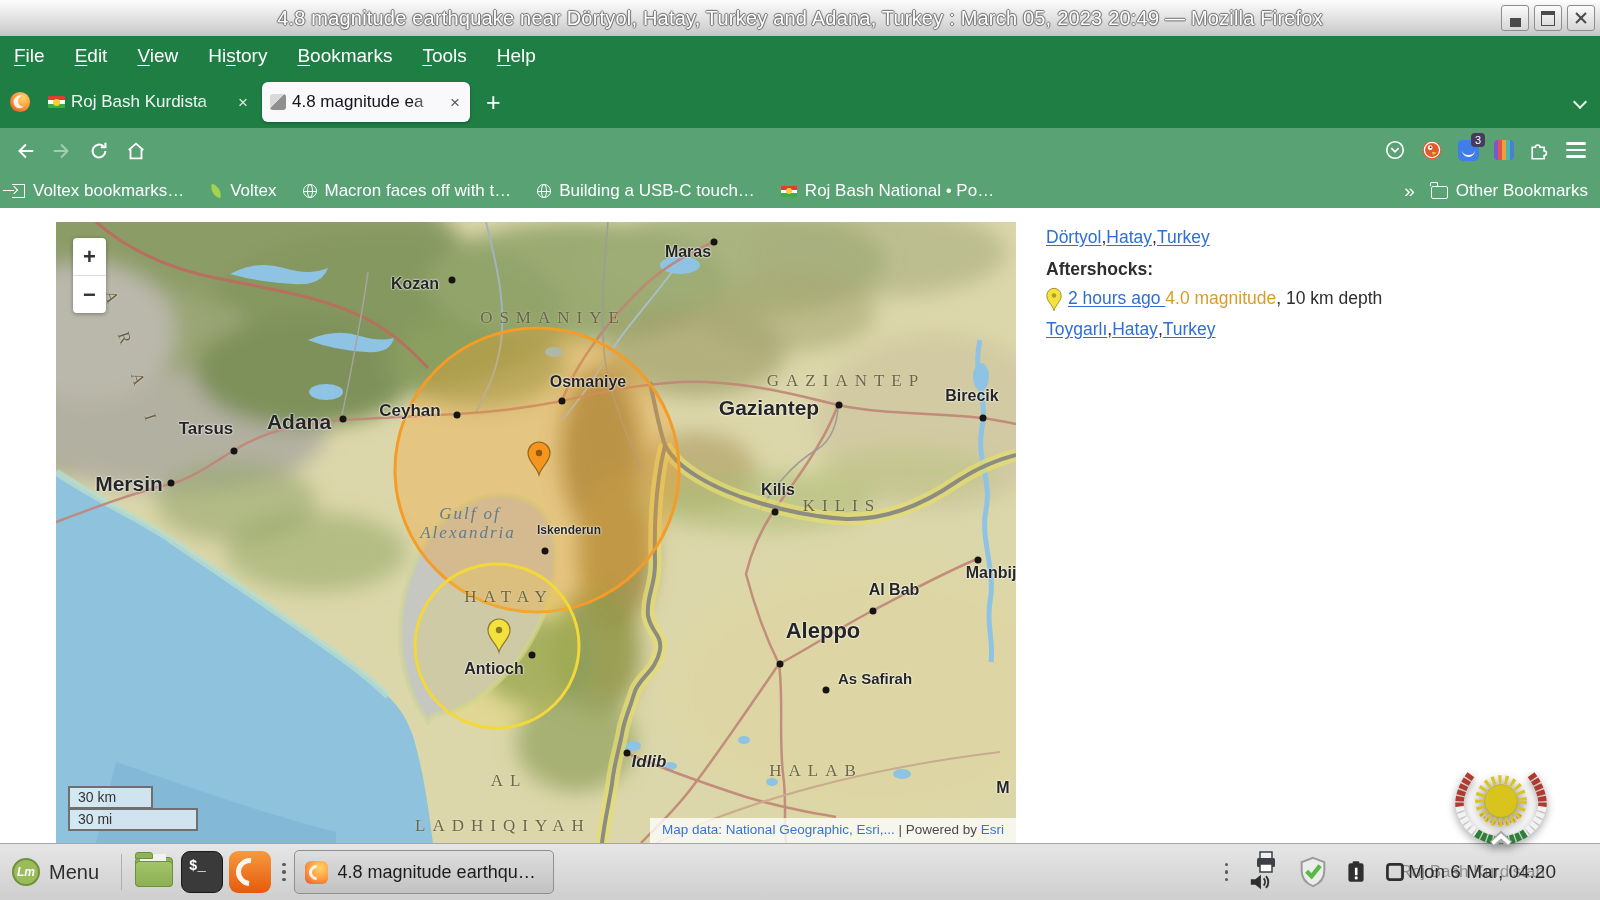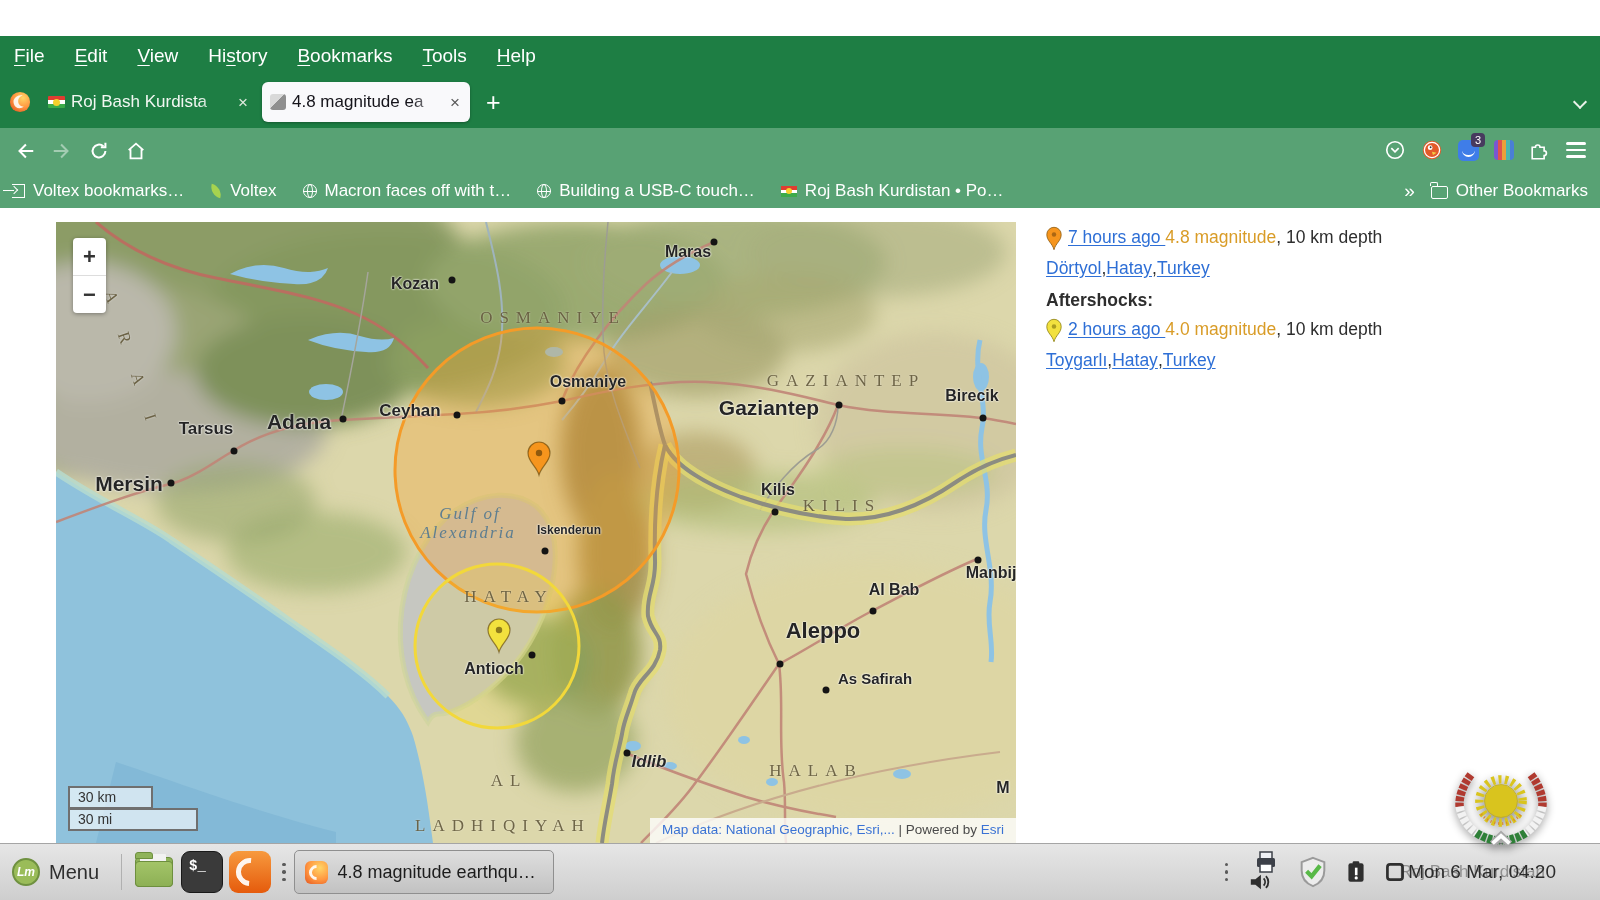--- a/index.html
+++ b/index.html
@@ -129,20 +129,34 @@
   .overlay-text{position:absolute;right:55px;top:50%;transform:translateY(-50%);font-size:17px;color:rgba(40,40,40,.42);z-index:2;white-space:nowrap;}
 
   
   .emblem{position:absolute;left:1449px;top:754px;width:104px;height:94px;z-index:60;}
 </style>
 </head>
 <body>
 
 <div class="screen">
 
+  <div class="titlebar">
+    <div class="titlebar-text">4.8 magnitude earthquake near Dörtyol, Hatay, Turkey and Adana, Turkey : March 05, 2023 20:49 — Mozilla Firefox</div>
+    <div class="win-btns">
+      <div class="win-btn">
+          <span class="g-min"></span>
+        </div>
+      <div class="win-btn">
+          <span class="g-max"></span>
+        </div>
+      <div class="win-btn">
+          <span class="g-close"></span>
+        </div>
+    </div>
+  </div>
 
   <div class="menubar" id="menubar">
       <div class="menu-item"><span></span><span class="accel">F</span><span>ile</span></div>
       <div class="menu-item"><span></span><span class="accel">E</span><span>dit</span></div>
       <div class="menu-item"><span></span><span class="accel">V</span><span>iew</span></div>
       <div class="menu-item"><span>Hi</span><span class="accel">s</span><span>tory</span></div>
       <div class="menu-item"><span></span><span class="accel">B</span><span>ookmarks</span></div>
       <div class="menu-item"><span></span><span class="accel">T</span><span>ools</span></div>
       <div class="menu-item"><span></span><span class="accel">H</span><span>elp</span></div>
     </div>
@@ -243,21 +257,21 @@
         <span class="bm-item">
           <span class="icon-globe-icon"></span>
           <span>Macron faces off with t…</span>
         </span>
         <span class="bm-item">
           <span class="icon-globe-icon"></span>
           <span>Building a USB-C touch…</span>
         </span>
         <span class="bm-item">
           <span class="icon-kurdistan-flag-icon"></span>
-          <span>Roj Bash Kurdistan • Po…</span>
+          <span>Roj Bash National • Po…</span>
         </span>
       </span>
     <span class="bm-right">
       <span class="bm-overflow">»</span>
       <span class="bm-item">
         <span class="icon-folder-icon"></span>
         <span>Other Bookmarks</span>
       </span>
     </span>
   </div>
@@ -417,27 +431,20 @@
         <div>+</div>
         <div>−</div>
       </div>
       <div class="scalebox scale-km">30 km</div>
       <div class="scalebox scale-mi">30 mi</div>
       <div class="attribution"><a class="seg-link">Map data: National Geographic, Esri,...</a><span class="seg-plain"> | Powered by </span><a class="seg-link">Esri</a></div>
     </div>
 
     <div class="info-panel">
       <div class="info-line">
-        <svg class="pin-ico" width="16" height="25" viewBox="-10 -29 20 30">
-          <path d="M0,0 C-2,-8 -9,-11 -9,-19 A9,9 0 1 1 9,-19 C9,-11 2,-8 0,0 Z" fill="#f6951d" stroke="#8a5a10" stroke-width="1"></path>
-          <circle cx="0" cy="-19" r="2.8" fill="#7a4a0e" opacity=".6"></circle>
-        </svg>
-        <span><a class="seg-link">7 hours ago </a><span class="seg-mag">4.8 magnitude</span><span class="seg-plain">, 10 km depth</span></span>
-      </div>
-      <div class="info-line">
           <a class="seg-link">Dörtyol</a>
           <span class="seg-plain">, </span>
           <a class="seg-link">Hatay</a>
           <span class="seg-plain">, </span>
           <a class="seg-link">Turkey</a>
         </div>
       <div class="aftershocks-heading">Aftershocks:</div>
       <div class="info-line">
         <svg class="pin-ico" width="16" height="25" viewBox="-10 -29 20 30">
           <path d="M0,0 C-2,-8 -9,-11 -9,-19 A9,9 0 1 1 9,-19 C9,-11 2,-8 0,0 Z" fill="#f2e13e" stroke="#8a7d10" stroke-width="1"></path>

